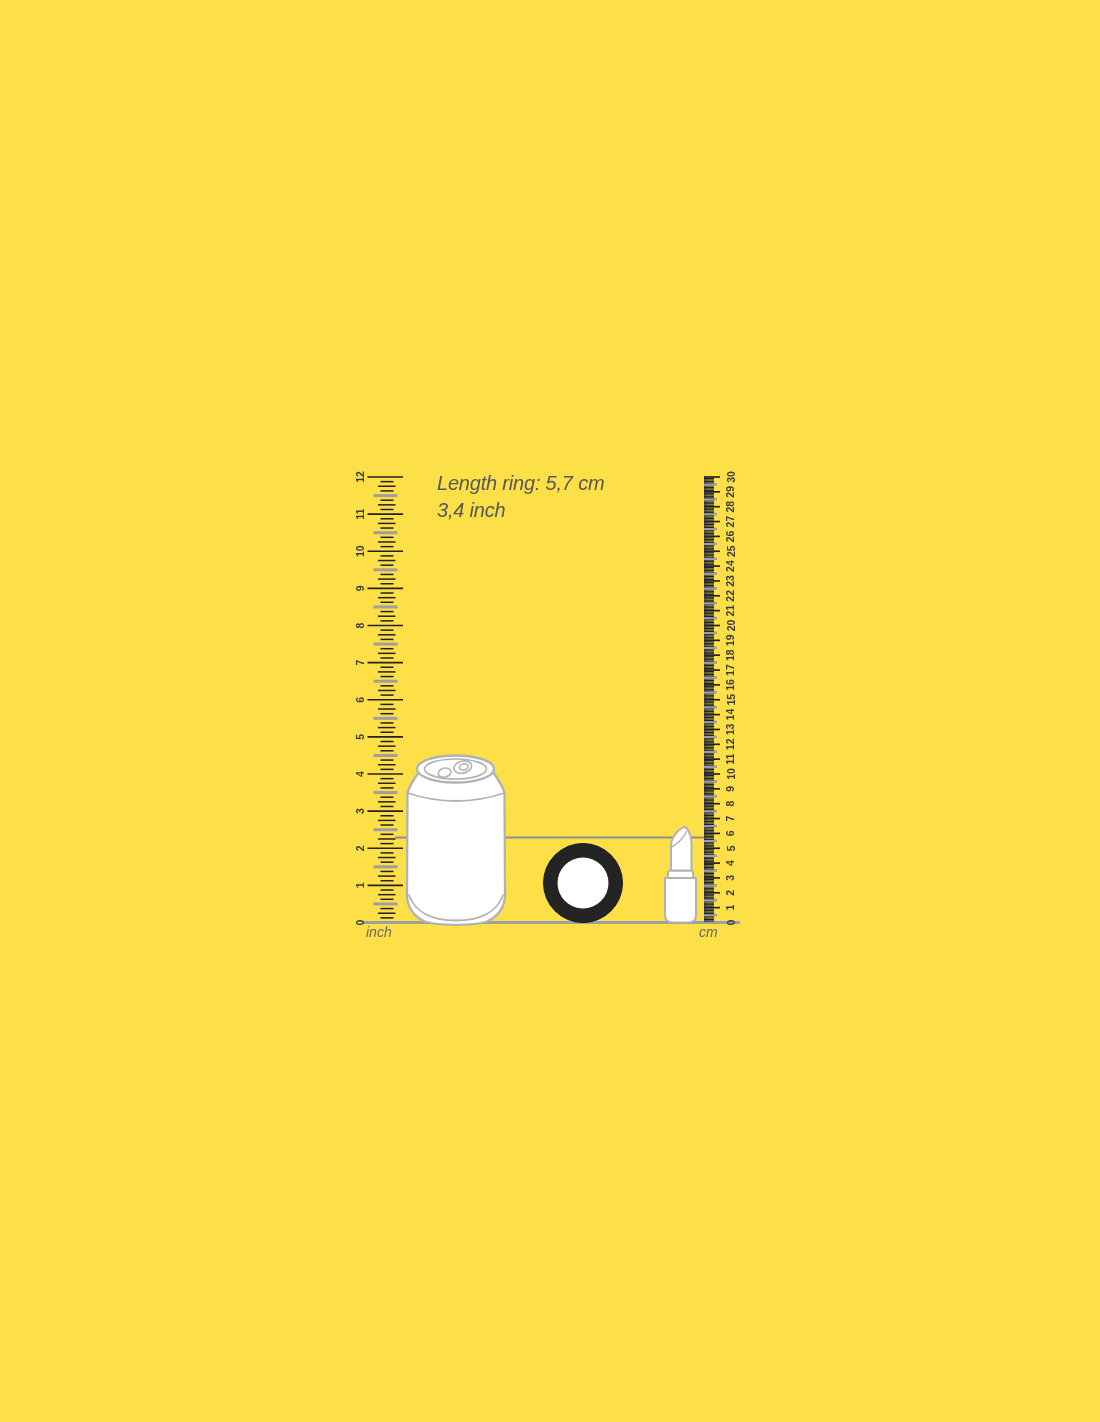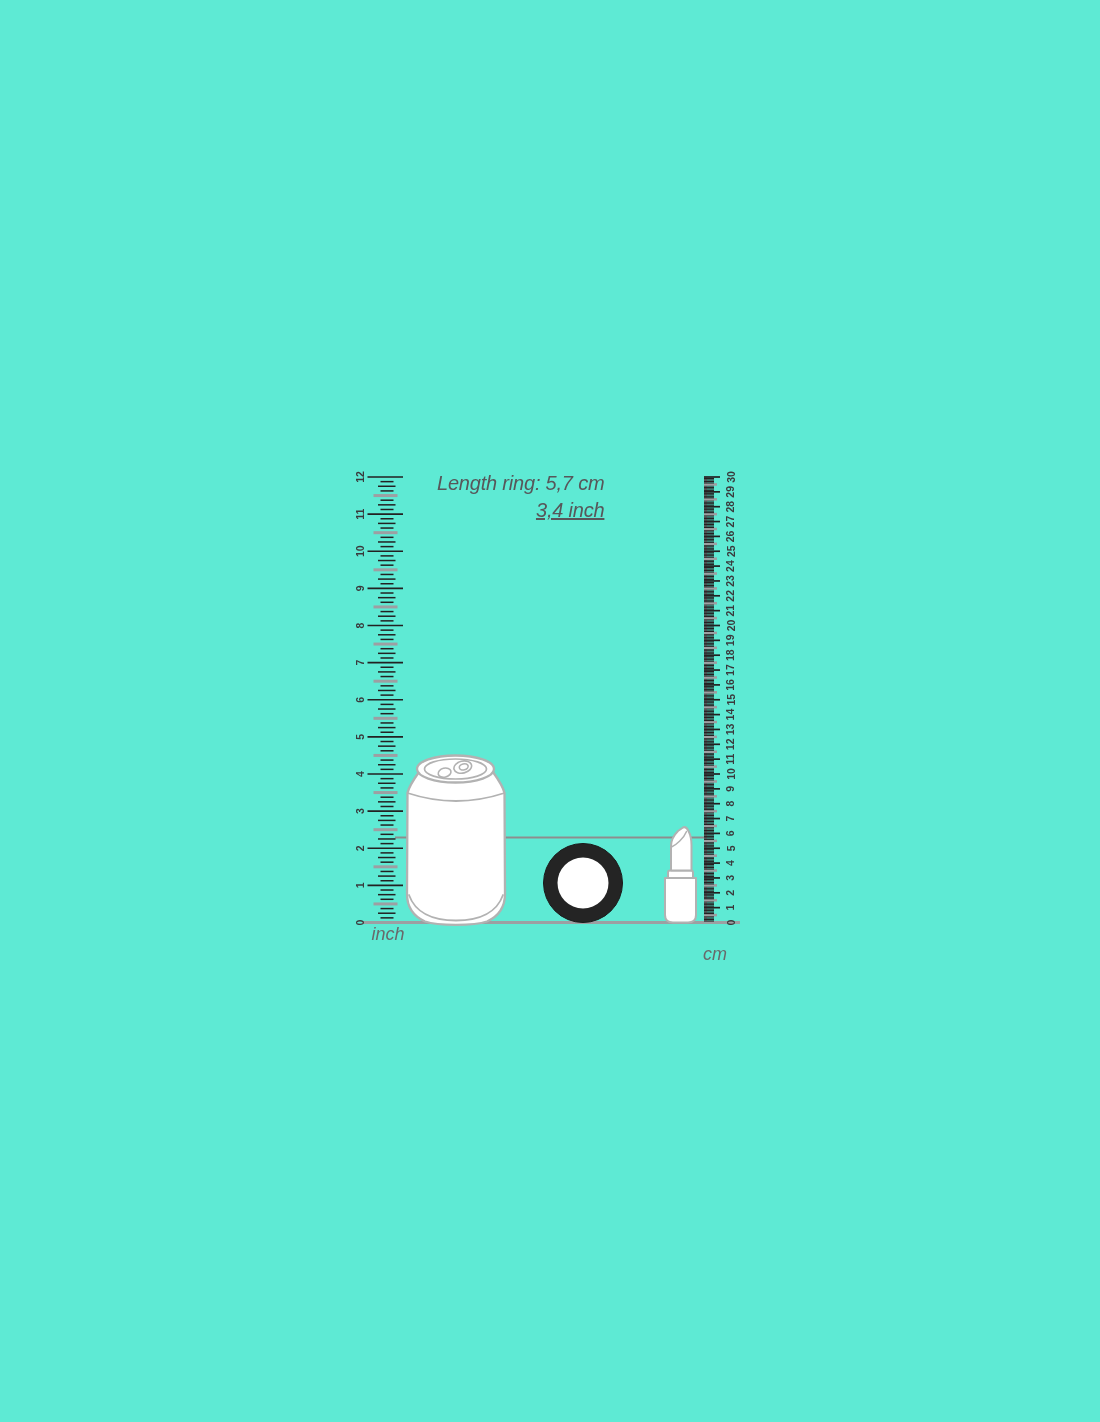--- a/index.html
+++ b/index.html
@@ -1,34 +1,34 @@
 <!DOCTYPE html>
 <html><head>
 <meta charset="utf-8">
 <style>
   html,body{margin:0;padding:0;background:#fff;}
   .stage{
-    position:relative;width:1100px;height:1422px;background:#5eead4;
+    position:relative;width:1100px;height:1422px;background:#fde047;
     overflow:hidden;font-family:"Liberation Sans",sans-serif;
   }
   .art{position:absolute;left:0;top:0;}
   .measure{
     position:absolute;display:inline-block;white-space:nowrap;
     color:#57575a;font-style:italic;font-size:20px;line-height:27px;
     letter-spacing:-0.2px;
   }
-  .measure .imperial{text-align:right;text-decoration:underline;}
+  .measure .imperial{text-align:left;}
   .unit-label{
-    position:absolute;color:#68696b;font-style:italic;font-size:18px;
-    text-align:center;
+    position:absolute;color:#68696b;font-style:italic;font-size:14px;
+    text-align:left;
   }
   #measure-length{left:437px;top:470px;}
   #measure-inner{left:437px;top:528px;}
   #inch-unit-label{left:366px;top:924px;width:44px;}
-  #cm-unit-label{left:699px;top:924px;width:32px;margin-top:20px;}
+  #cm-unit-label{left:699px;top:924px;width:32px;}
 </style>
 </head>
 <body>
 
 <div class="stage">
 
   <svg class="art" width="1100" height="1422" viewBox="0 0 1100 1422">
 
     <line id="baseline" x1="362" y1="922.5" x2="740" y2="922.5" stroke="#9d9fa2" stroke-width="3"></line>
 

